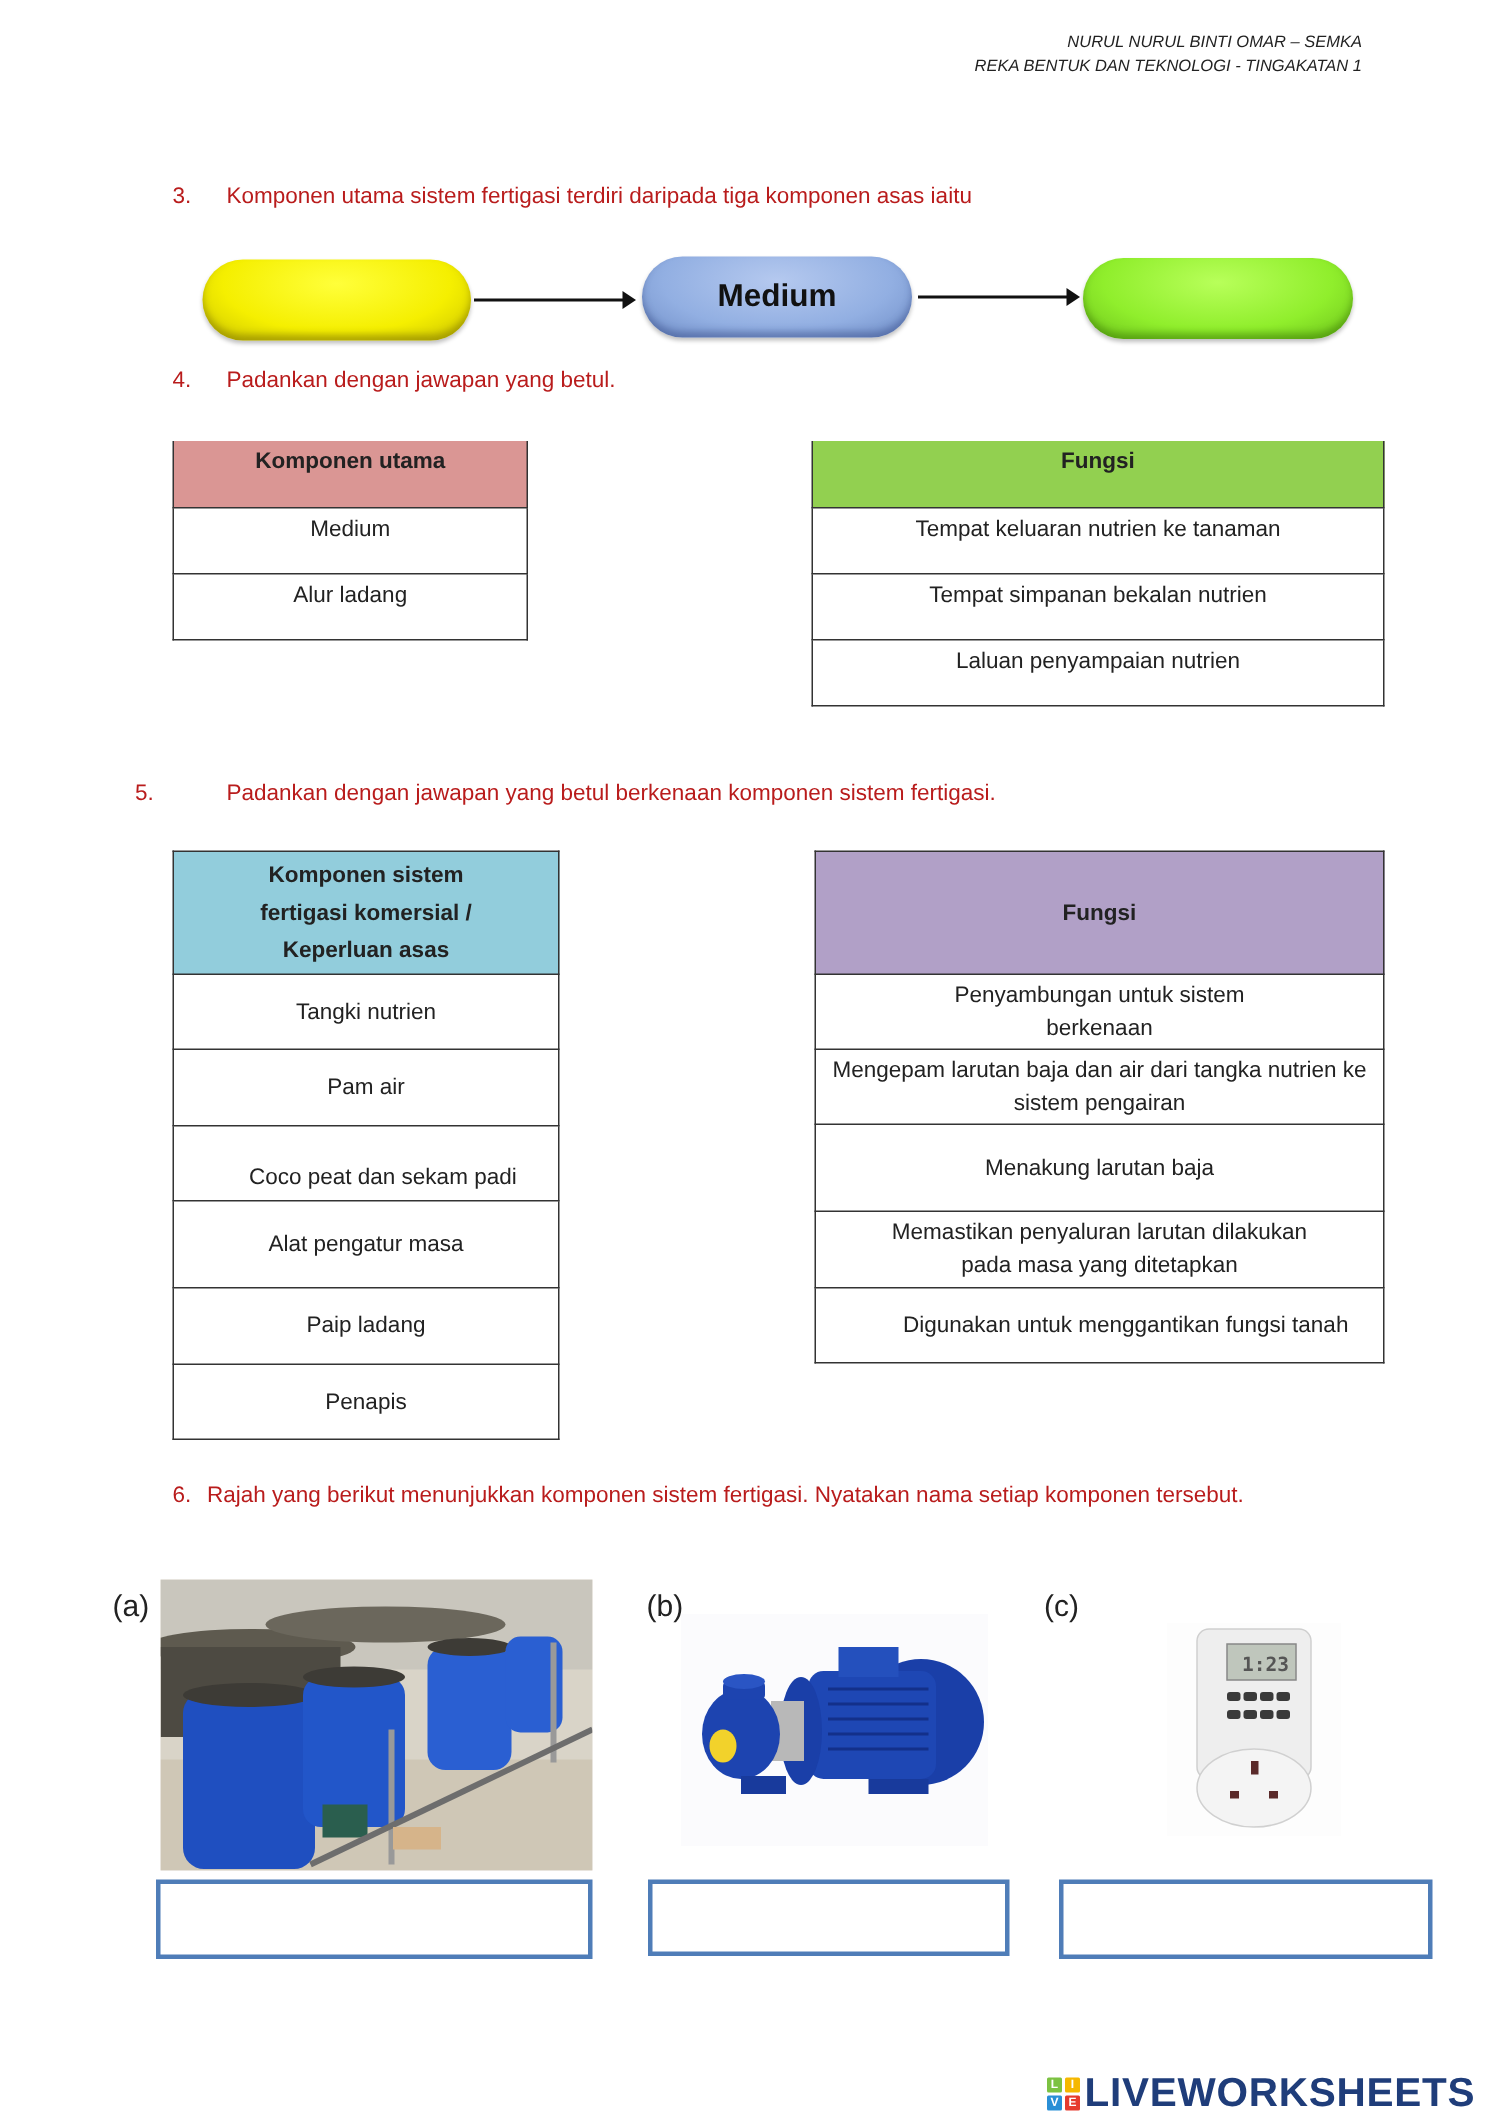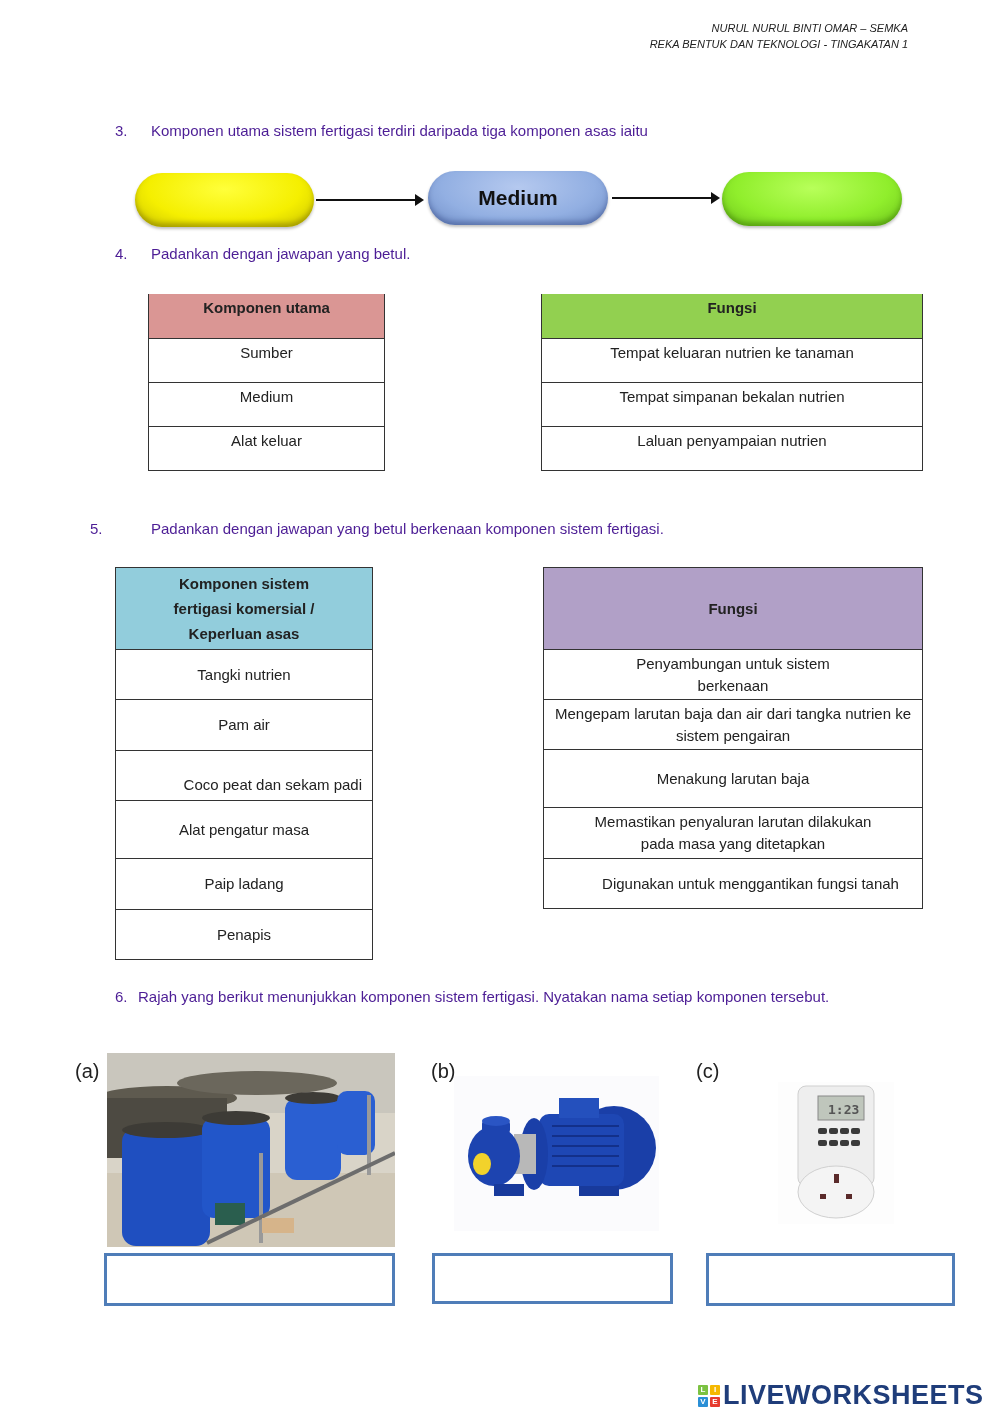--- a/index.html
+++ b/index.html
@@ -1,21 +1,21 @@
 <!DOCTYPE html>
 <html><head>
 <meta charset="utf-8">
 <style>
   * { box-sizing: border-box; margin: 0; padding: 0; }
   html, body { width: 1000px; height: 1413px; background: #ffffff; overflow: hidden; }
   body { position: relative; font-family: "Liberation Sans", "DejaVu Sans", sans-serif; color: #1a1a1a; }
 
   .header { position: absolute; right: 92px; top: 20px; text-align: right; font-style: italic; font-size: 11px; line-height: 16px; color: #222; }
 
-  .q { position: absolute; font-size: 15px; color: #4c1d95; }
+  .q { position: absolute; font-size: 15px; color: #b91c1c; }
   .q .num { display: inline-block; }
   .q3 { left: 115px; top: 122px; }
   .q3 .num, .q4 .num { width: 36px; }
   .q4 { left: 115px; top: 245px; }
   .q5 { left: 90px; top: 520px; }
   .q5 .num { width: 61px; }
   .q6 { left: 115px; top: 984px; line-height: 25px; }
   .q6 .num { width: 23px; vertical-align: top; }
   .q6 .txt { display: inline-block; width: 730px; }
 
@@ -34,21 +34,21 @@
   .arrow { position: absolute; height: 2px; background: #111; }
   .arrow::after { content: ""; position: absolute; right: -2px; top: -5px; border-left: 9px solid #111; border-top: 6px solid transparent; border-bottom: 6px solid transparent; }
   .arrow1 { left: 316px; top: 199px; width: 106px; }
   .arrow2 { left: 612px; top: 197px; width: 106px; }
 
   
   table { position: absolute; border-collapse: collapse; font-size: 15px; }
   td, th { border: 1px solid #333; text-align: center; color: #222; }
   th { font-weight: bold; }
   .t4 th, .t4 td { height: 44px; vertical-align: top; padding-top: 5px; }
-  .t4-left { left: 115px; top: 294px; width: 237px; margin-left: 33px; }
+  .t4-left { left: 115px; top: 294px; width: 237px; }
   .t4-left th { background: #da9694; border-top: none; }
   .t4-right { left: 541px; top: 294px; width: 382px; }
   .t4-right th { background: #92d050; border-top: none; }
 
   .t5 td { line-height: 22px; vertical-align: middle; }
   .t5-left { left: 115px; top: 567px; width: 258px; }
   .t5-left th { background: #92cddc; height: 82px; line-height: 25px; }
   .t5-right { left: 543px; top: 567px; width: 380px; }
   .t5-right th { background: #b1a0c7; height: 82px; }
   .h50 { height: 50px; } .h51 { height: 51px; } .h58 { height: 58px; }
@@ -88,27 +88,24 @@
 
 <div class="q q4">
   <span class="num">4.</span><span>Padankan dengan jawapan yang betul.</span>
 </div>
 <table class="t4 t4-left">
   <tbody>
       <tr>
         <th>Komponen utama</th>
       </tr>
   <tr>
-        <td>Sumber</td>
-      </tr>
-  <tr>
         <td>Medium</td>
       </tr>
   <tr>
-        <td>Alat keluar</td>
+        <td>Alur ladang</td>
       </tr>
 </tbody>
   </table>
 <table class="t4 t4-right">
   <tbody>
       <tr>
         <th>Fungsi</th>
       </tr>
   <tr>
         <td>Tempat keluaran nutrien ke tanaman</td>
@@ -134,21 +131,21 @@
     <div>Keperluan asas</div>
   </th>
       </tr>
   <tr>
         <td class="h50">Tangki nutrien</td>
       </tr>
   <tr>
         <td class="h51">Pam air</td>
       </tr>
   <tr>
-        <td class="h50" style="padding:18px 10px 0 50px; text-align:right;">Coco peat dan sekam padi</td>
+        <td class="h50" style="padding:18px 10px 0 50px; text-align:left;">Coco peat dan sekam padi</td>
       </tr>
   <tr>
         <td class="h58">Alat pengatur masa</td>
       </tr>
   <tr>
         <td class="h51">Paip ladang</td>
       </tr>
   <tr>
         <td class="h50">Penapis</td>
       </tr>

